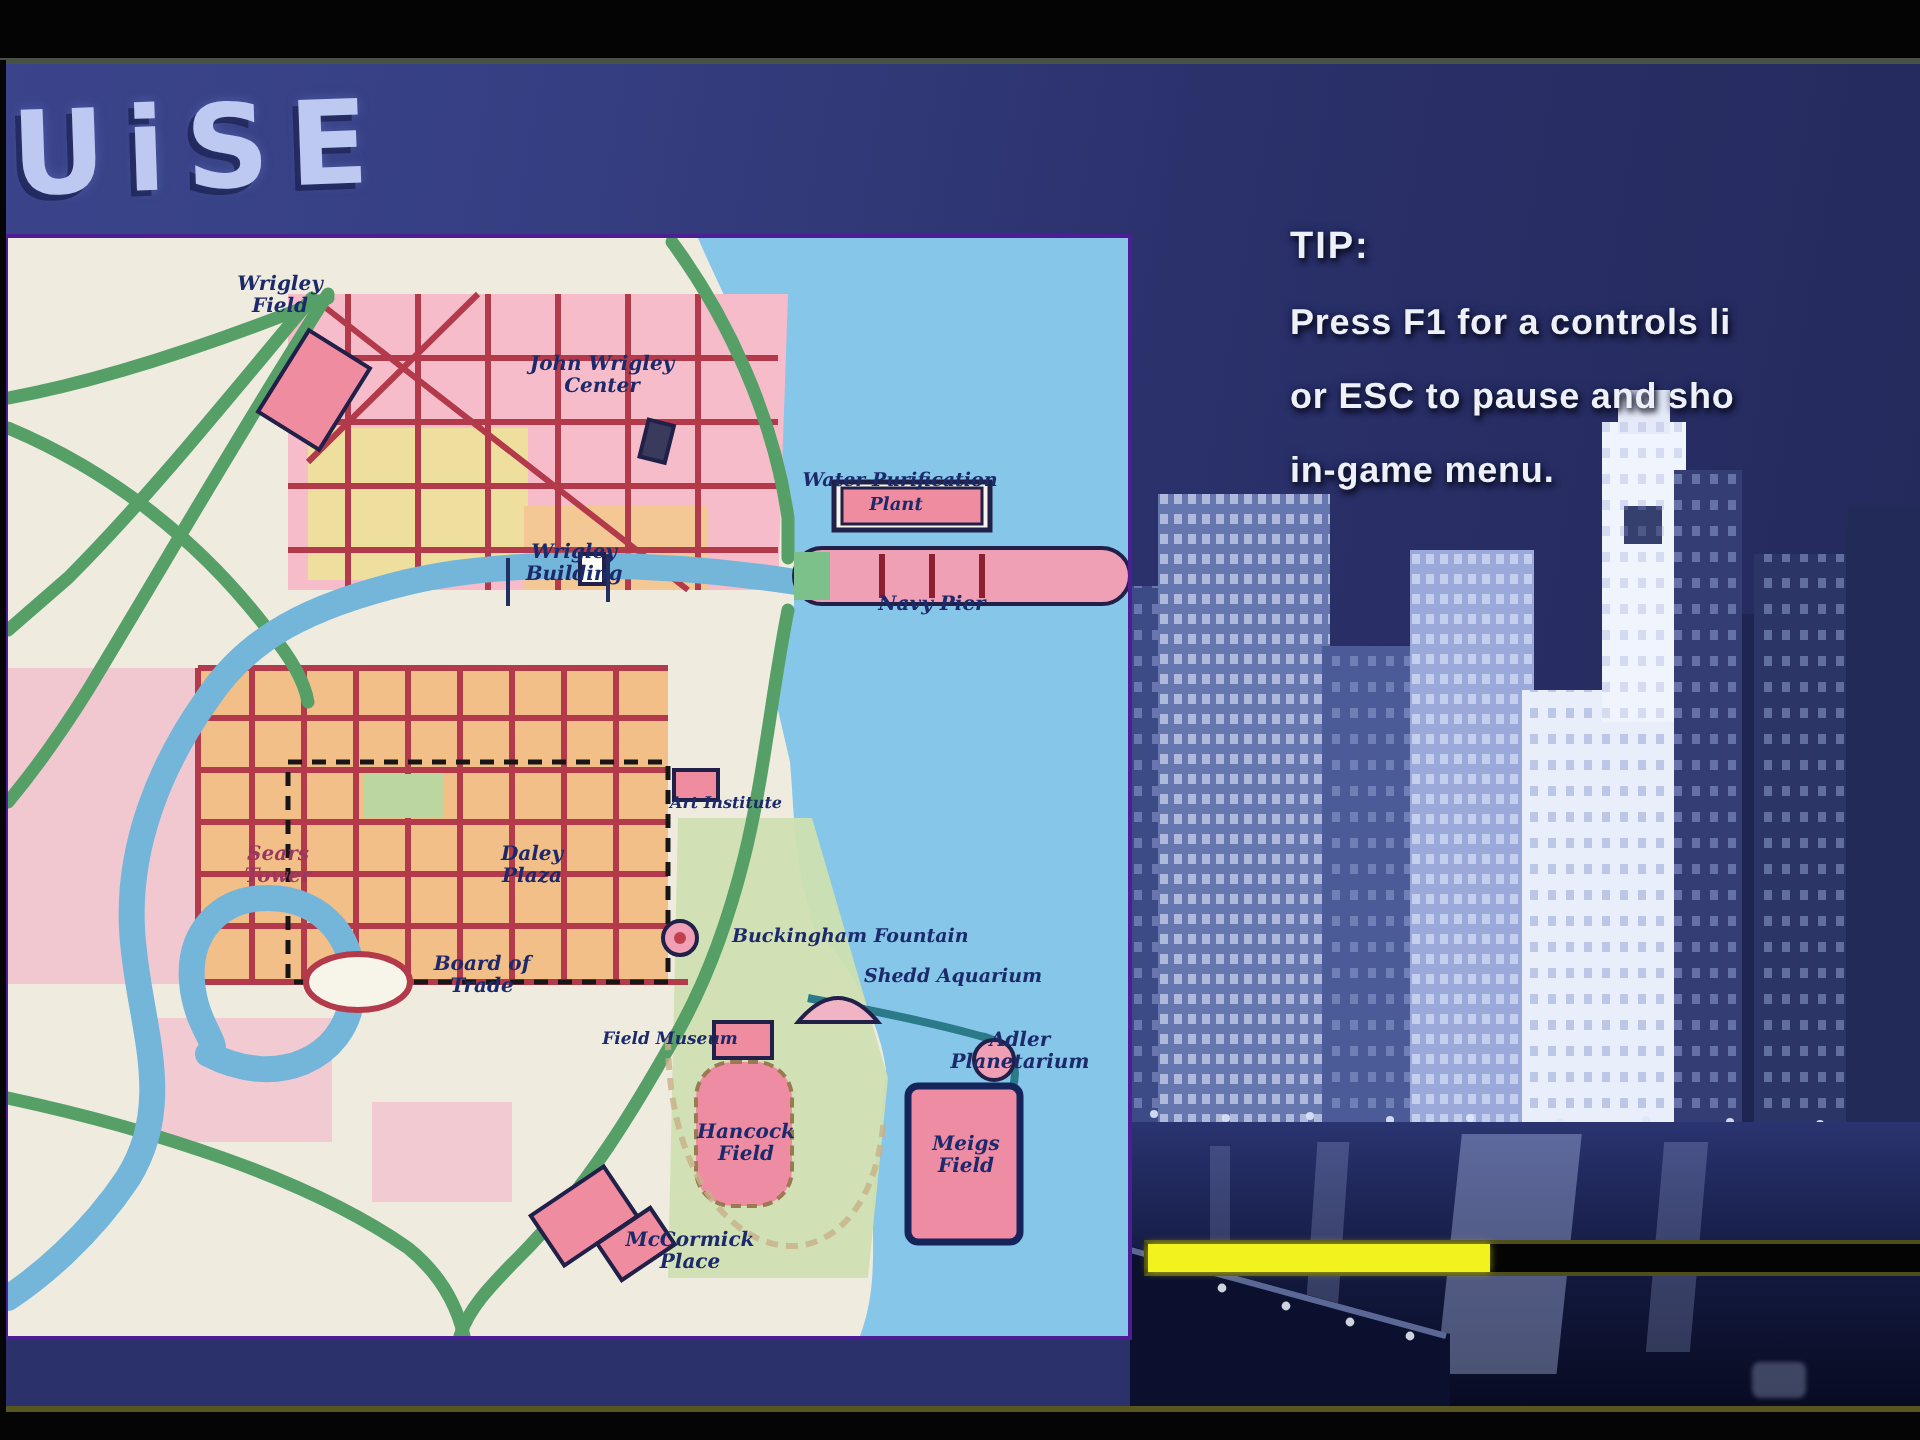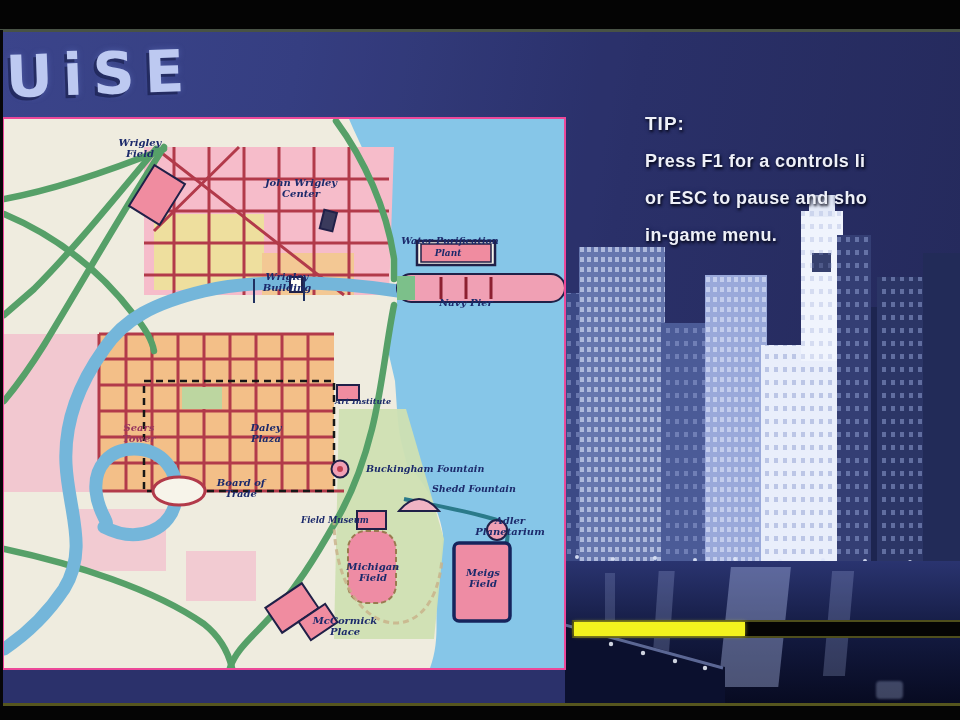--- a/index.html
+++ b/index.html
@@ -44,21 +44,21 @@
   #loading-bar{left:572px;top:620px;width:400px;height:18px;background:#040404;
     border-top:2px solid #4e4e1c;border-bottom:2px solid #4e4e1c;border-left:2px solid #3a3a14;
     box-sizing:border-box;}
   #loading-fill{height:100%;background:#f2f21e;box-shadow:0 0 4px rgba(240,240,40,.6);}
 
   
   #watermark-logo{left:876px;top:681px;width:27px;height:18px;border-radius:4px;
     background:rgba(200,215,255,.28);filter:blur(1px);}
 
   
-  #map-panel{left:2px;top:117px;width:560px;height:549px;border:2px solid #ec4899;
+  #map-panel{left:2px;top:117px;width:560px;height:549px;border:2px solid #4c1d95;
     background:#fef9c3;overflow:hidden;}
   .map-label{position:absolute;color:#1c2a6b;font-family:"DejaVu Serif",serif;
     font-style:italic;font-weight:bold;font-size:10px;line-height:11px;
     text-align:center;white-space:pre-line;}
   #label-sears-tower{color:#99395f;}
   #label-art-institute{font-size:8px;line-height:9px;}
   #label-field-museum{font-size:8.5px;white-space:nowrap;}
   #label-water-purification{white-space:nowrap;font-size:9.5px;}
   #label-buckingham-fountain{white-space:nowrap;font-size:9.5px;}
   #label-shedd-aquarium{white-space:nowrap;font-size:9.5px;}
@@ -251,25 +251,25 @@
     <div class="map-label" id="label-wrigley-building" style="left:246px;top:152px;width:74px;">Wrigley
 Building</div>
     <div class="map-label" id="label-sears-tower" style="left:98px;top:303px;width:74px;">Sears
 Tower</div>
     <div class="map-label" id="label-daley-plaza" style="left:226px;top:303px;width:72px;">Daley
 Plaza</div>
     <div class="map-label" id="label-art-institute" style="left:320px;top:278px;width:78px;">Art Institute</div>
     <div class="map-label" id="label-board-of-trade" style="left:196px;top:358px;width:82px;">Board of
 Trade</div>
     <div class="map-label" id="label-buckingham-fountain" style="left:362px;top:344px;width:190px;text-align:left;">Buckingham Fountain</div>
-    <div class="map-label" id="label-shedd-aquarium" style="left:428px;top:364px;width:130px;text-align:left;">Shedd Fountain</div>
+    <div class="map-label" id="label-shedd-aquarium" style="left:428px;top:364px;width:130px;text-align:left;">Shedd Aquarium</div>
     <div class="map-label" id="label-adler-planetarium" style="left:452px;top:396px;width:108px;">Adler
 Planetarium</div>
     <div class="map-label" id="label-field-museum" style="left:296px;top:396px;width:70px;">Field Museum</div>
-    <div class="map-label" id="label-soldier-field" style="left:338px;top:442px;width:62px;">Michigan
+    <div class="map-label" id="label-soldier-field" style="left:338px;top:442px;width:62px;">Hancock
 Field</div>
     <div class="map-label" id="label-meigs-field" style="left:448px;top:448px;width:62px;">Meigs
 Field</div>
     <div class="map-label" id="label-mccormick-place" style="left:292px;top:496px;width:98px;">McCormick
 Place</div>
   </div>
 
   <div class="abs" id="loading-bar">
     <div id="loading-fill" style="width: 43%;"></div>
   </div>

